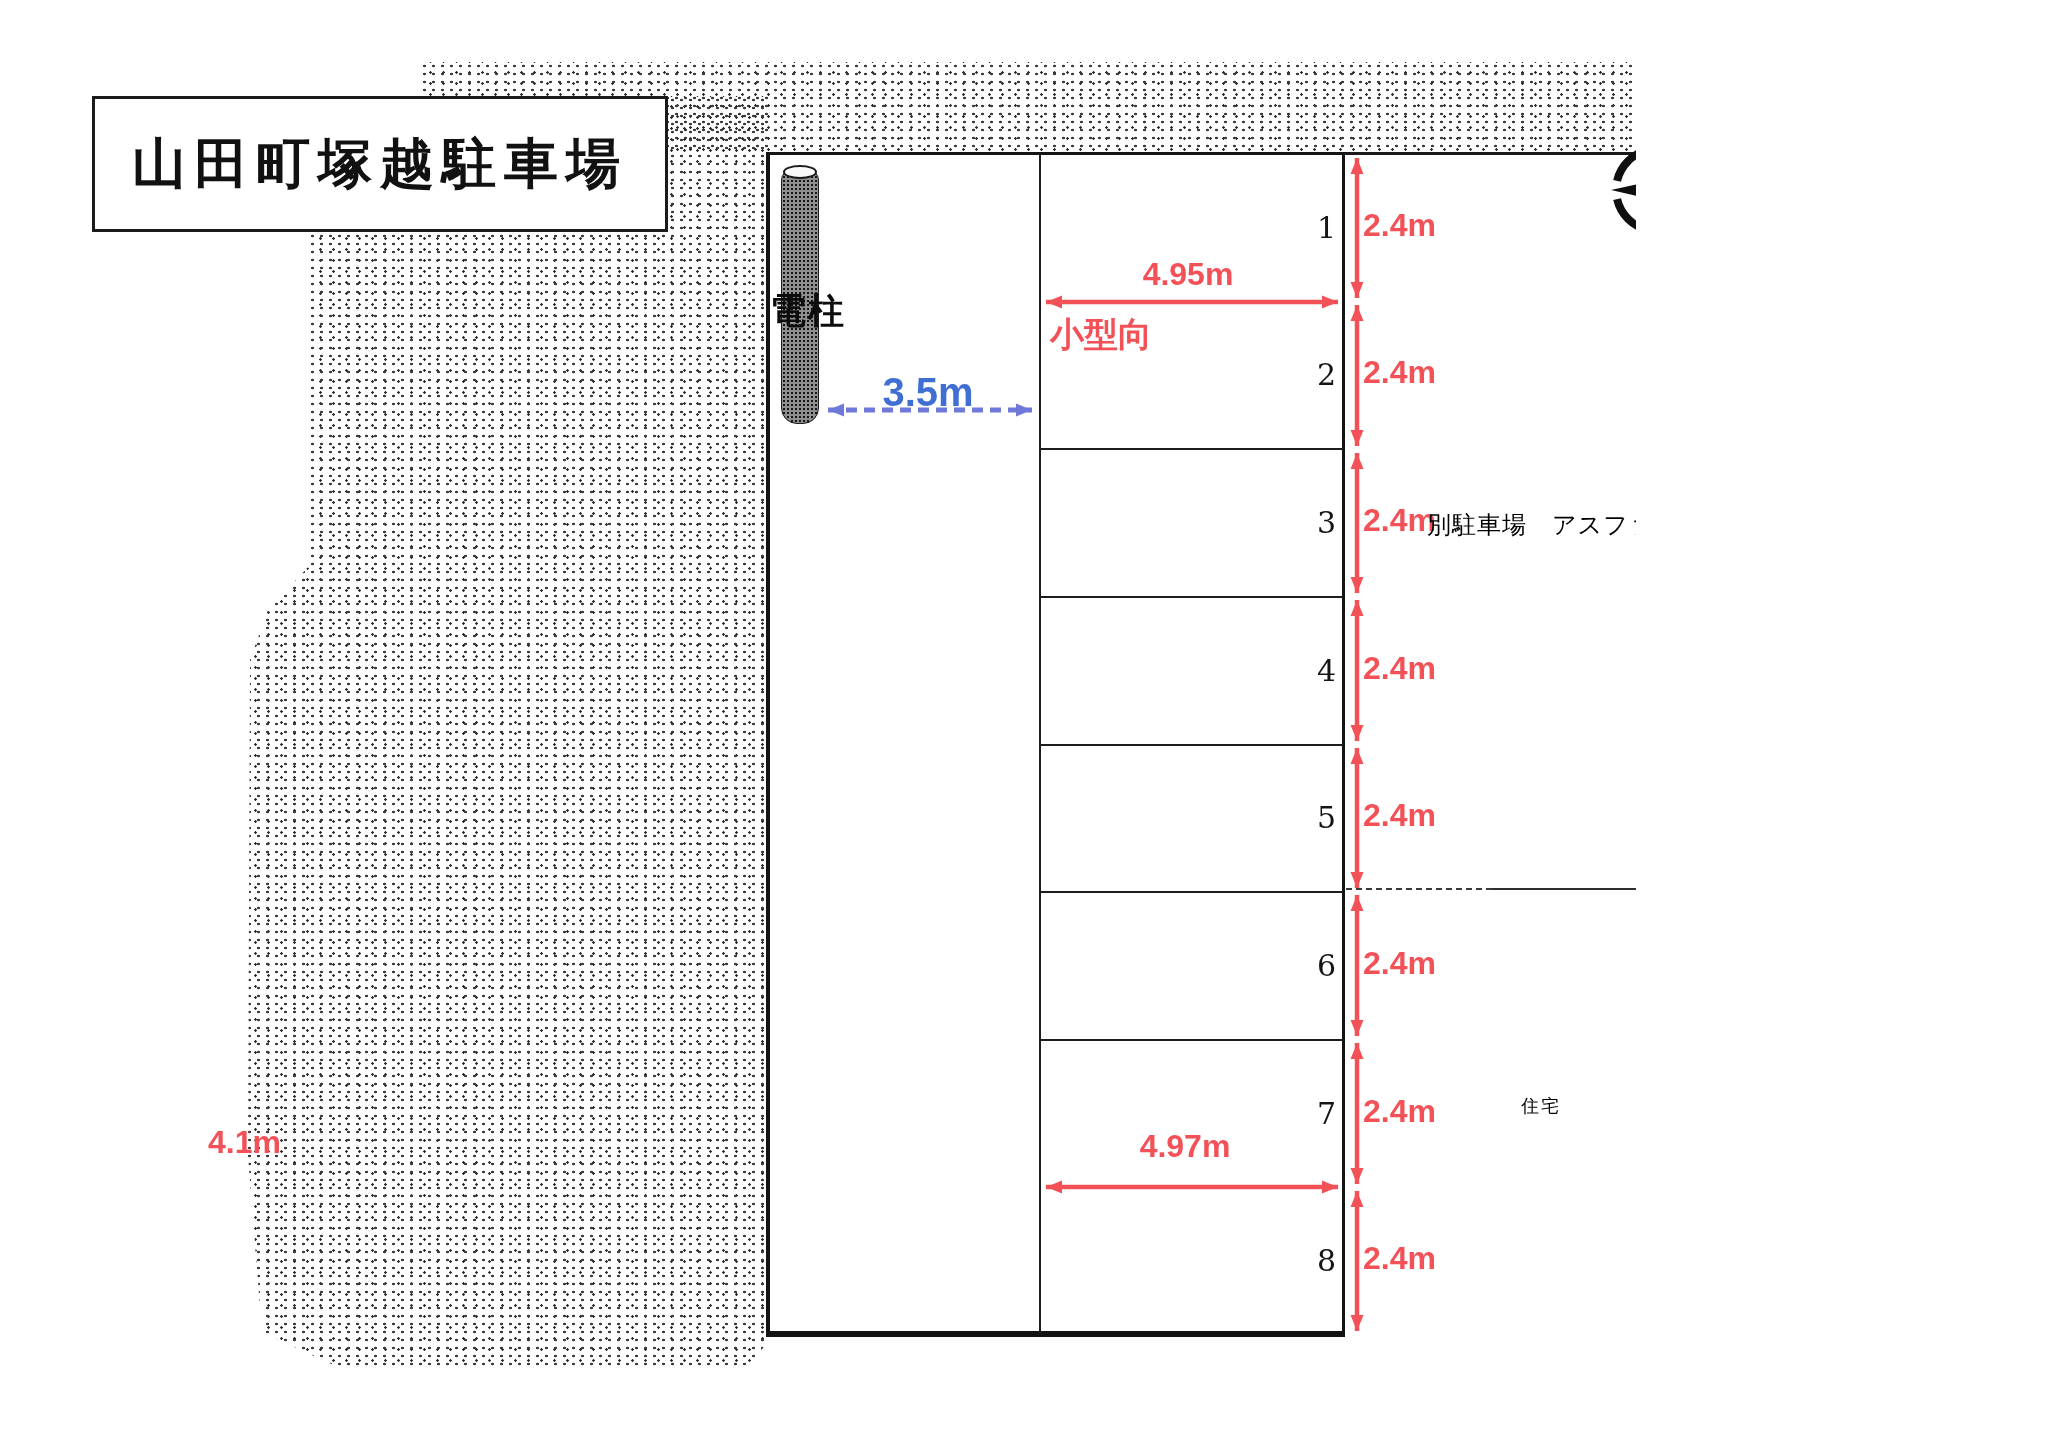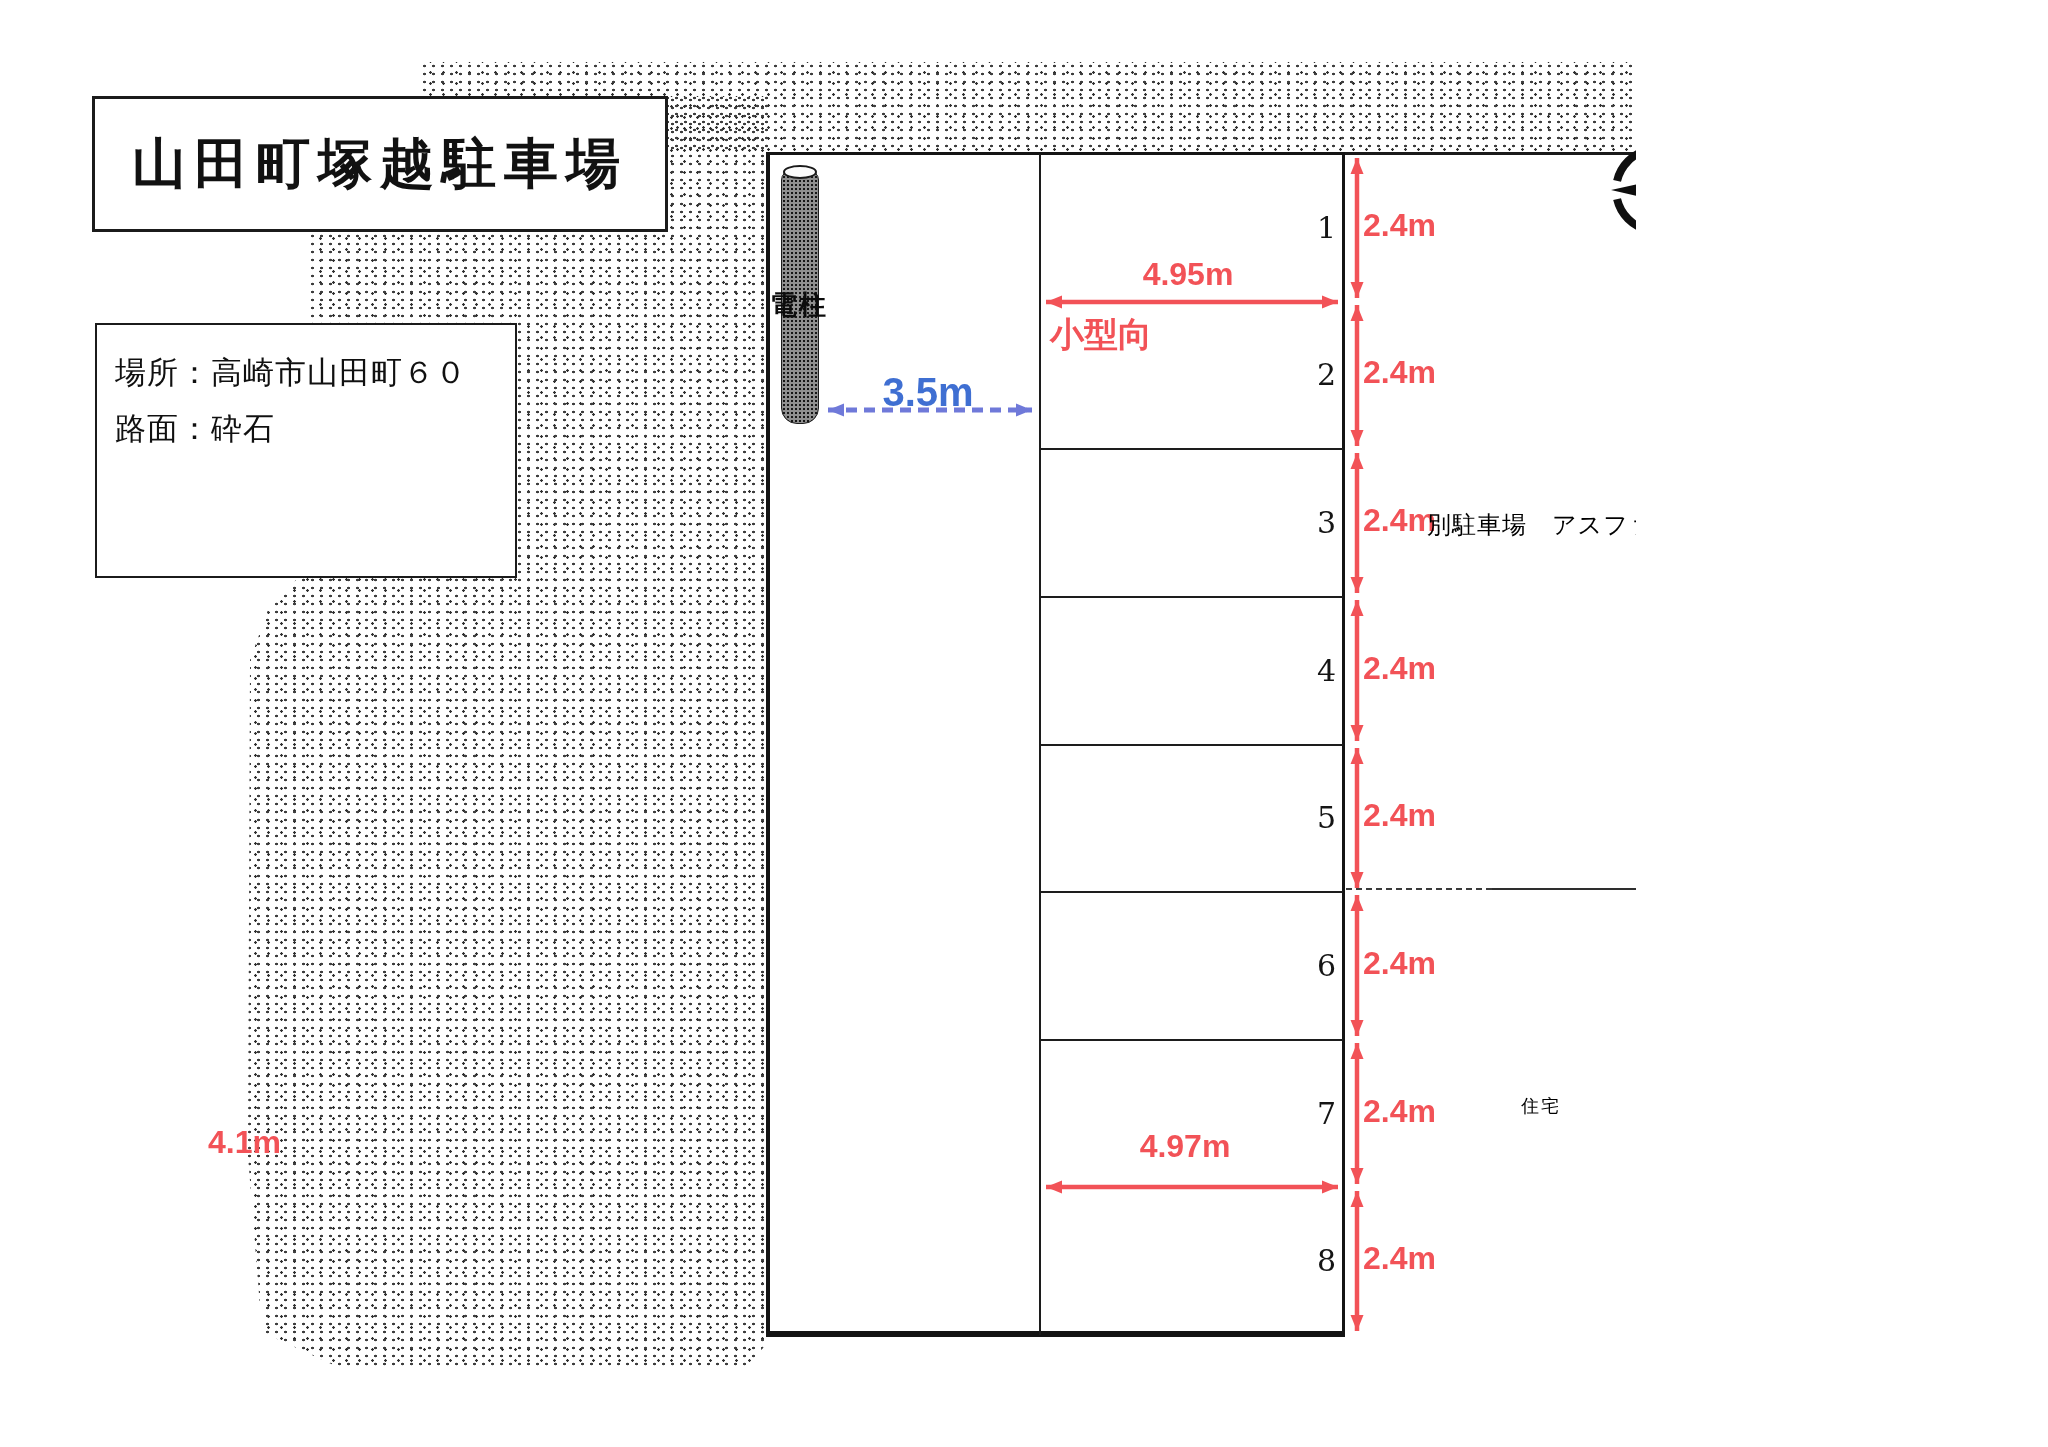--- a/index.html
+++ b/index.html
@@ -73,21 +73,21 @@
     background-image:radial-gradient(circle,#151515 1px, transparent 1.4px);
     background-size:4px 4px;
     border:1px solid #1e1e1e;box-sizing:border-box;
     border-radius:10px 10px 16px 16px;
   }
   .pole-cap{
     position:absolute;left:783px;top:165px;width:34px;height:14px;
     background:#fbfbfb;border:2.5px solid #1a1a1a;border-radius:50%;box-sizing:border-box;
   }
   .pole-label{
-    position:absolute;left:770px;top:287px;font-size:27px;font-weight:700;color:#0c0c0c;
+    position:absolute;left:770px;top:287px;font-size:36px;font-weight:700;color:#0c0c0c;
     letter-spacing:2px;white-space:nowrap;
   }
   
   .lbl{position:absolute;white-space:nowrap;}
   .red{color:var(--dimension-red);font-weight:700;}
   .blue{color:var(--label-blue);font-weight:700;}
   .black-note{color:#000000;font-weight:500;}
   .stall-num{
     position:absolute;left:1294px;width:42px;text-align:right;
     font-family:"DejaVu Serif", serif;font-size:30px;color:#151515;
@@ -102,24 +102,20 @@
 
 <div class="canvas">
 
   <div class="stipple stipple-top"></div>
   <div class="stipple stipple-left"></div>
 
   <div class="title-box">
     <span class="ttl">山田町塚越駐車場</span>
   </div>
 
-  <div class="info-box">
-    <div class="line">場所：高崎市山田町６０</div>
-    <div class="line">路面：砕石</div>
-  </div>
 
   <div class="line-top-ext"></div>
 
   <div class="neighbor-line-dashed"></div>
   <div class="neighbor-line-solid"></div>
 
   <div class="lot"></div>
   <div class="aisle-divider"></div>
 
   <div class="stall-divider" style="top:448px"></div>

